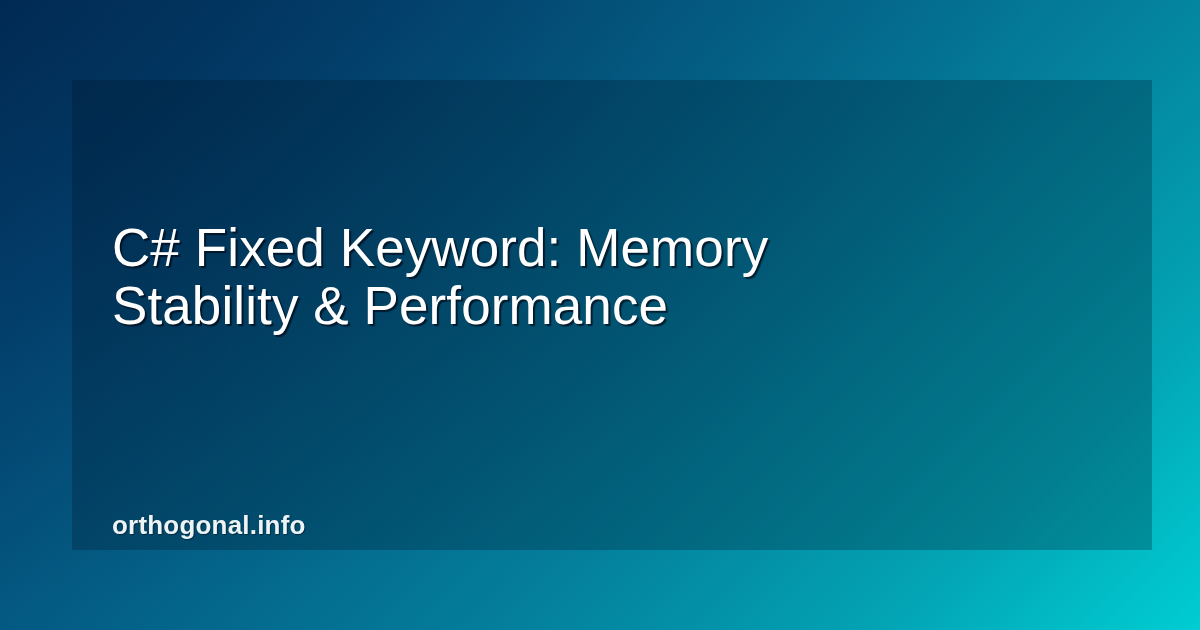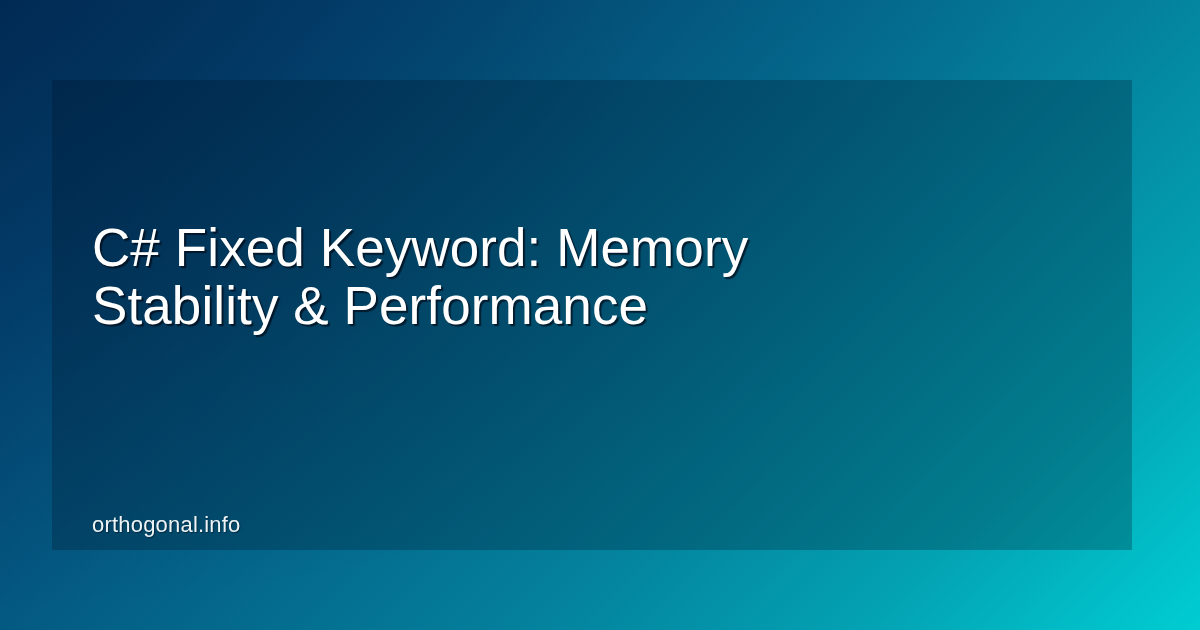--- a/index.html
+++ b/index.html
@@ -39,21 +39,21 @@
     background: radial-gradient(120% 135% at 0% 0%,
         rgba(0, 28, 64, 0.38) 0%,
         rgba(0, 28, 64, 0.10) 45%,
         rgba(0, 28, 64, 0) 72%);
     pointer-events: none;
   }
 
   
   .panel {
     position: absolute;
-    left: 52px;
+    left: 72px;
     top: 80px;
     width: 1080px;
     height: 470px;
     background: rgba(0, 16, 34, 0.26);
     z-index: 2;
     display: flex;
     flex-direction: column;
     justify-content: space-between;
     padding: 12px;
   }
@@ -71,23 +71,23 @@
     letter-spacing: 0.1px;
     text-shadow: 2px 2px 1px rgba(0, 10, 22, 0.72);
     white-space: pre-line;
   }
 
   
   .site-label {
     position: absolute;
     left: 40px;
     top: 432px;
-    font-size: 22px;
+    font-size: 26px;
     line-height: 26px;
-    font-weight: 400;
+    font-weight: 700;
     color: #eef4f6;
     letter-spacing: 0.2px;
     text-shadow: 1px 1px 1px rgba(0, 10, 22, 0.45);
   }
 </style>
 </head>
 <body>
 
 <div id="og-card">
 

